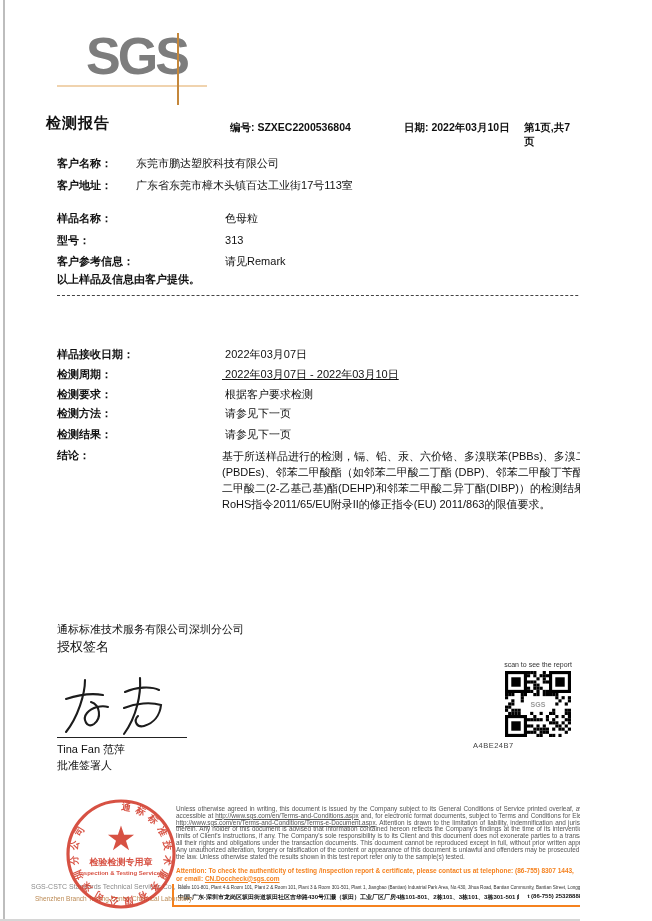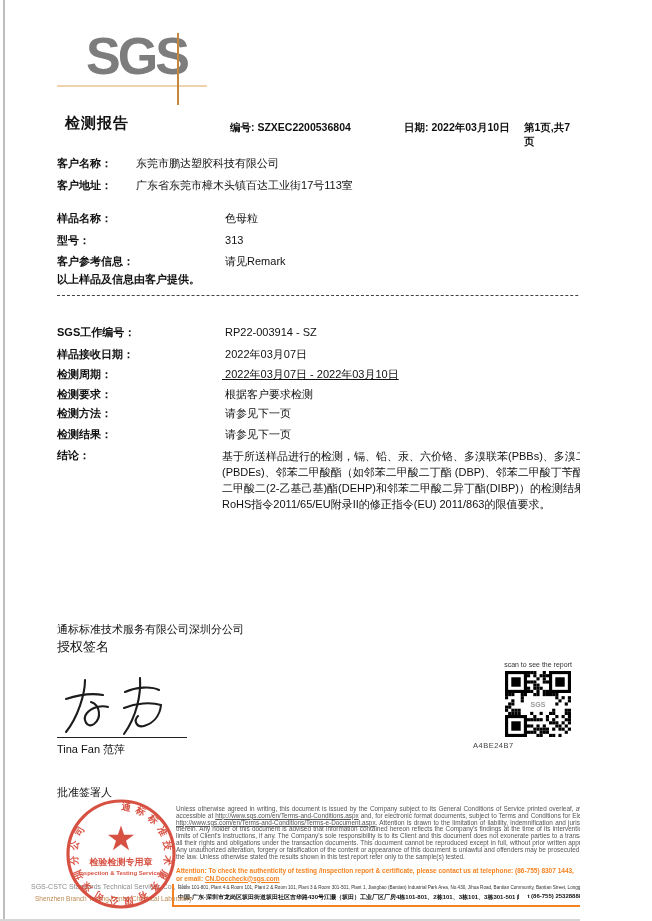--- a/index.html
+++ b/index.html
@@ -6,41 +6,41 @@
   .page{position:relative;width:580px;height:921px;background:#ffffff;overflow:hidden;
         font-family:"Liberation Sans","DejaVu Sans",sans-serif;color:#111;}
   .page-edge-left{position:absolute;left:3px;top:0;width:2px;height:921px;background:#bdbdbd;}
   .page-edge-bottom{position:absolute;left:0;bottom:0;width:652px;height:2px;background:#d6d6d6;}
 
   
   .logo{position:absolute;left:86px;top:30px;font-size:52px;font-weight:bold;letter-spacing:-3px;
         color:#7d7d7d;line-height:1;}
   .logo-hline{position:absolute;left:57px;top:85px;width:150px;height:2px;background:#f0d3ae;}
   .logo-vline{position:absolute;left:177px;top:33px;width:2px;height:72px;background:#c4873b;}
-  .report-title{position:absolute;left:65px;top:114px;font-size:15px;font-weight:bold;letter-spacing:1px;}
+  .report-title{position:absolute;left:46px;top:114px;font-size:15px;font-weight:bold;letter-spacing:1px;}
   .hmeta{position:absolute;top:121px;font-size:10.5px;font-weight:bold;color:#101010;}
 
   
   .row{position:absolute;left:57px;font-size:11px;white-space:nowrap;}
   .row .lbl{display:inline-block;font-weight:bold;}
   .w1{width:76px;} .w2{width:165px;}
   .note{position:absolute;left:57px;font-size:11px;font-weight:bold;}
   .dashed{position:absolute;left:57px;top:295px;width:591px;border-top:1px dashed #444;}
 
   .concl-lbl{position:absolute;left:57px;top:448px;font-size:11px;font-weight:bold;}
   .concl-txt{position:absolute;left:222px;top:448px;width:428px;font-size:11px;line-height:16px;
              color:#111;text-align:left;}
 
   
   .sig-co{position:absolute;left:57px;top:622px;font-size:11px;}
   .sig-auth{position:absolute;left:57px;top:638px;font-size:13px;}
   .sig-svg{position:absolute;left:58px;top:672px;}
   .sig-line{position:absolute;left:57px;top:737px;width:130px;border-top:1.5px solid #222;}
   .sig-name{position:absolute;left:57px;top:742px;font-size:11px;}
-  .sig-role{position:absolute;left:57px;top:758px;font-size:11px;margin-top:27px;}
+  .sig-role{position:absolute;left:57px;top:758px;font-size:11px;}
 
   
   .qr-caption{position:absolute;left:473px;top:661px;width:130px;text-align:center;font-size:7px;color:#333;}
   .qr-box{position:absolute;left:505px;top:671px;width:66px;height:66px;}
   .qr-code-text{position:absolute;left:473px;top:741px;width:130px;text-align:left;font-size:7.5px;color:#444;letter-spacing:.5px;}
 
   
   .stamp{position:absolute;left:59px;top:797px;opacity:.88;z-index:3;}
   .co-en{position:absolute;left:31px;top:883px;font-size:7px;color:#8b8b8b;z-index:1;white-space:nowrap;}
   .lab-en{position:absolute;left:35px;top:895px;font-size:6.5px;color:#bb8952;z-index:1;white-space:nowrap;}
@@ -94,24 +94,20 @@
     <span>313</span>
   </div>
   <div class="row" style="top:254px;">
     <span class="lbl w2">客户参考信息：</span>
     <span>请见Remark</span>
   </div>
   <div class="note" style="top:272px;">以上样品及信息由客户提供。</div>
 
   <div class="dashed"></div>
 
-  <div class="row" style="top:325px;">
-    <span class="lbl w2">SGS工作编号：</span>
-    <span>RP22-003914 - SZ</span>
-  </div>
   <div class="row" style="top:347px;">
     <span class="lbl w2">样品接收日期：</span>
     <span>2022年03月07日</span>
   </div>
   <div class="row" style="top:367px;text-decoration:underline;">
     <span class="lbl w2">检测周期：</span>
     <span>2022年03月07日 - 2022年03月10日</span>
   </div>
   <div class="row" style="top:387px;">
     <span class="lbl w2">检测要求：</span>

